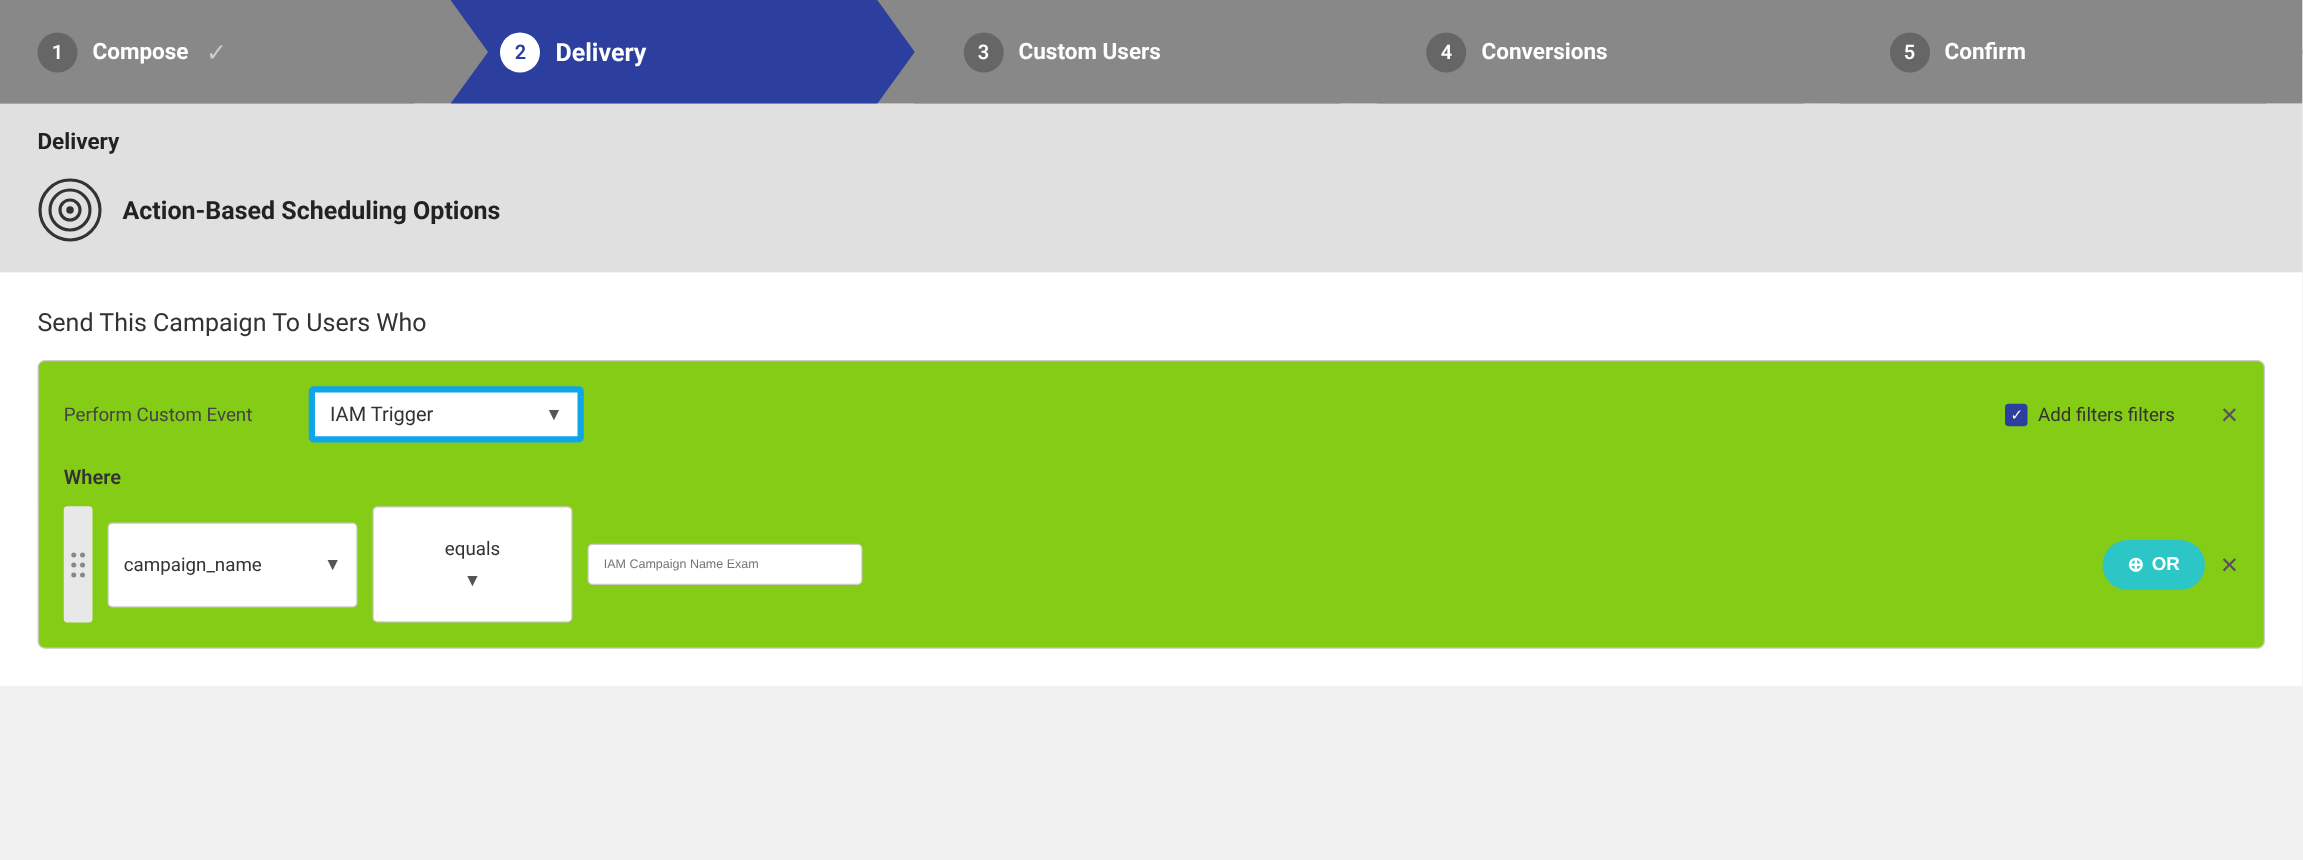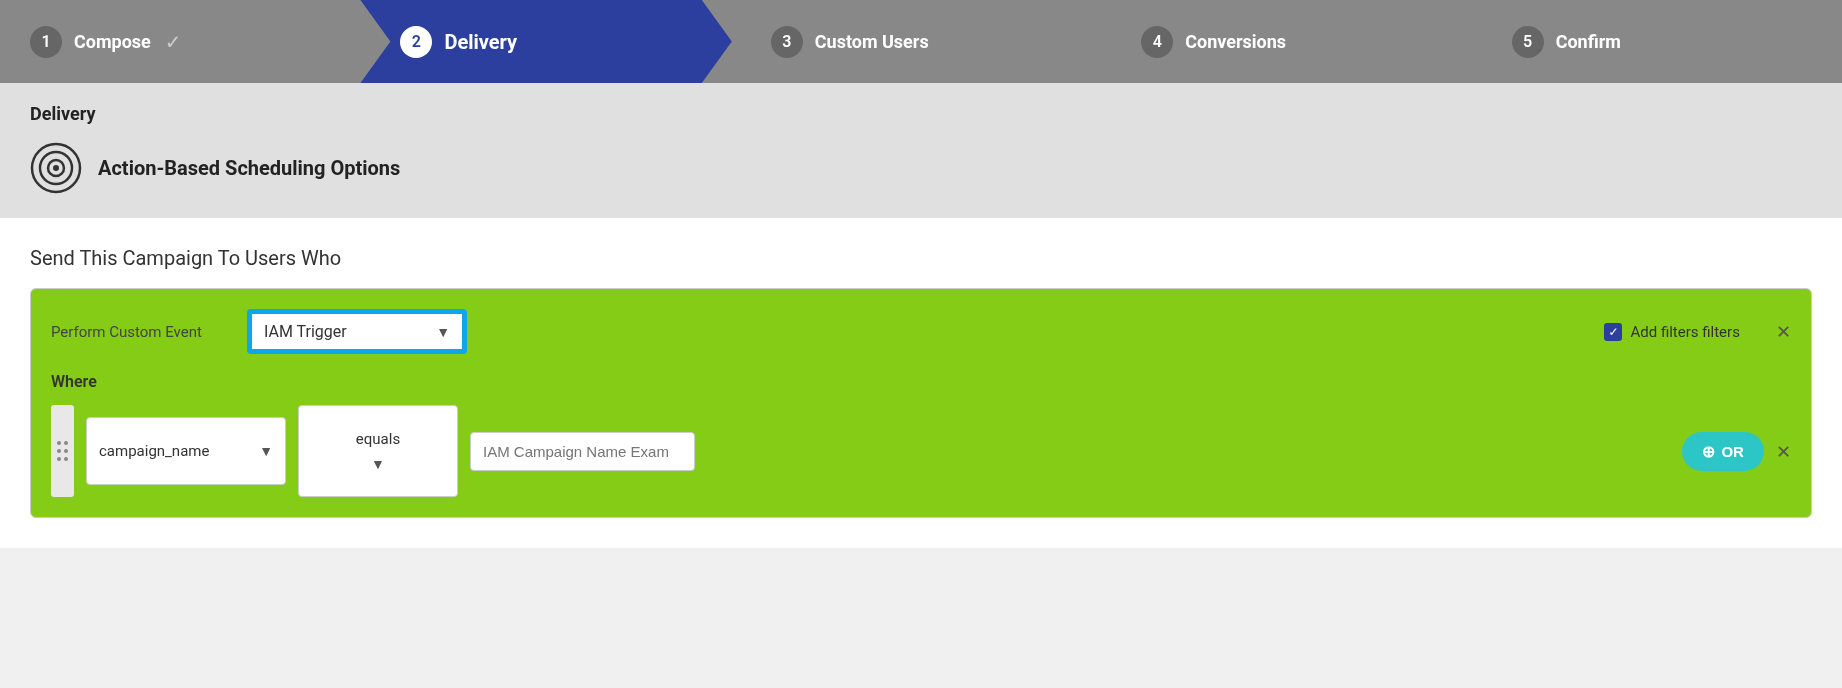--- a/index.html
+++ b/index.html
@@ -239,21 +239,21 @@
       justify-content: space-between;
     }
 
     .field-select { min-width: 200px; }
     .operator-select { min-width: 160px; flex-direction: column; }
 
     .value-input {
       border: 1px solid #ccc;
       border-radius: 4px;
       padding: 10px 12px;
-      font-size: 15px;
+      font-size: 10px;
       color: #999;
       min-width: 220px;
       outline: none;
     }
 
     .or-button {
       background: #2dc6c6;
       color: #fff;
       border: none;
       border-radius: 20px;

